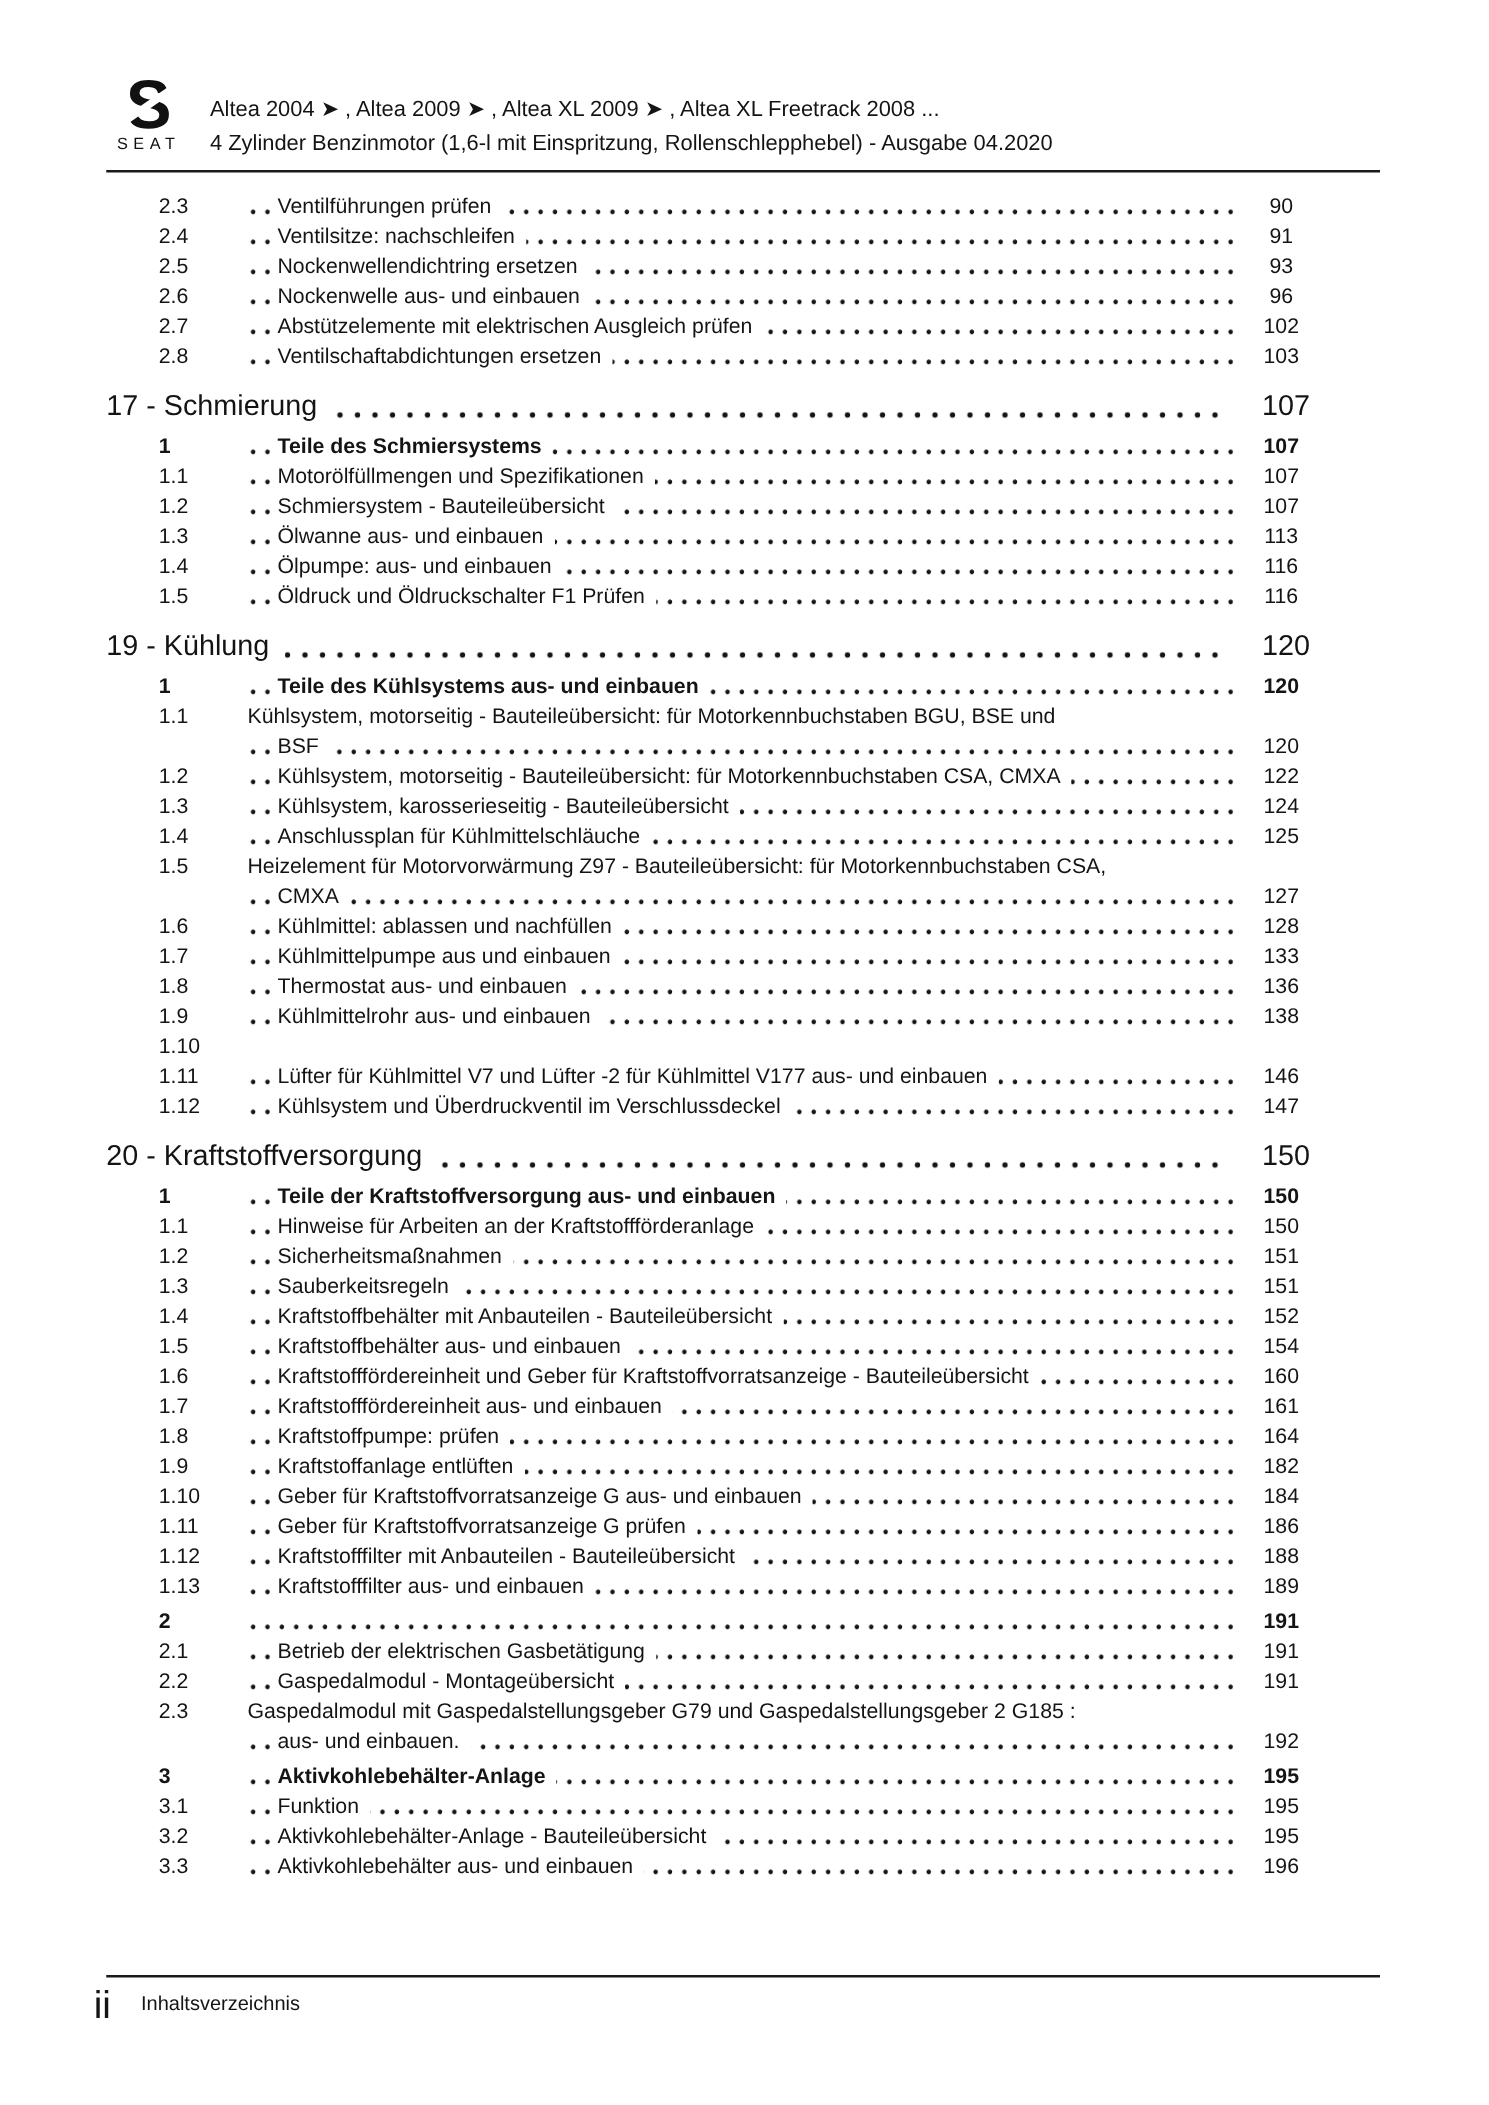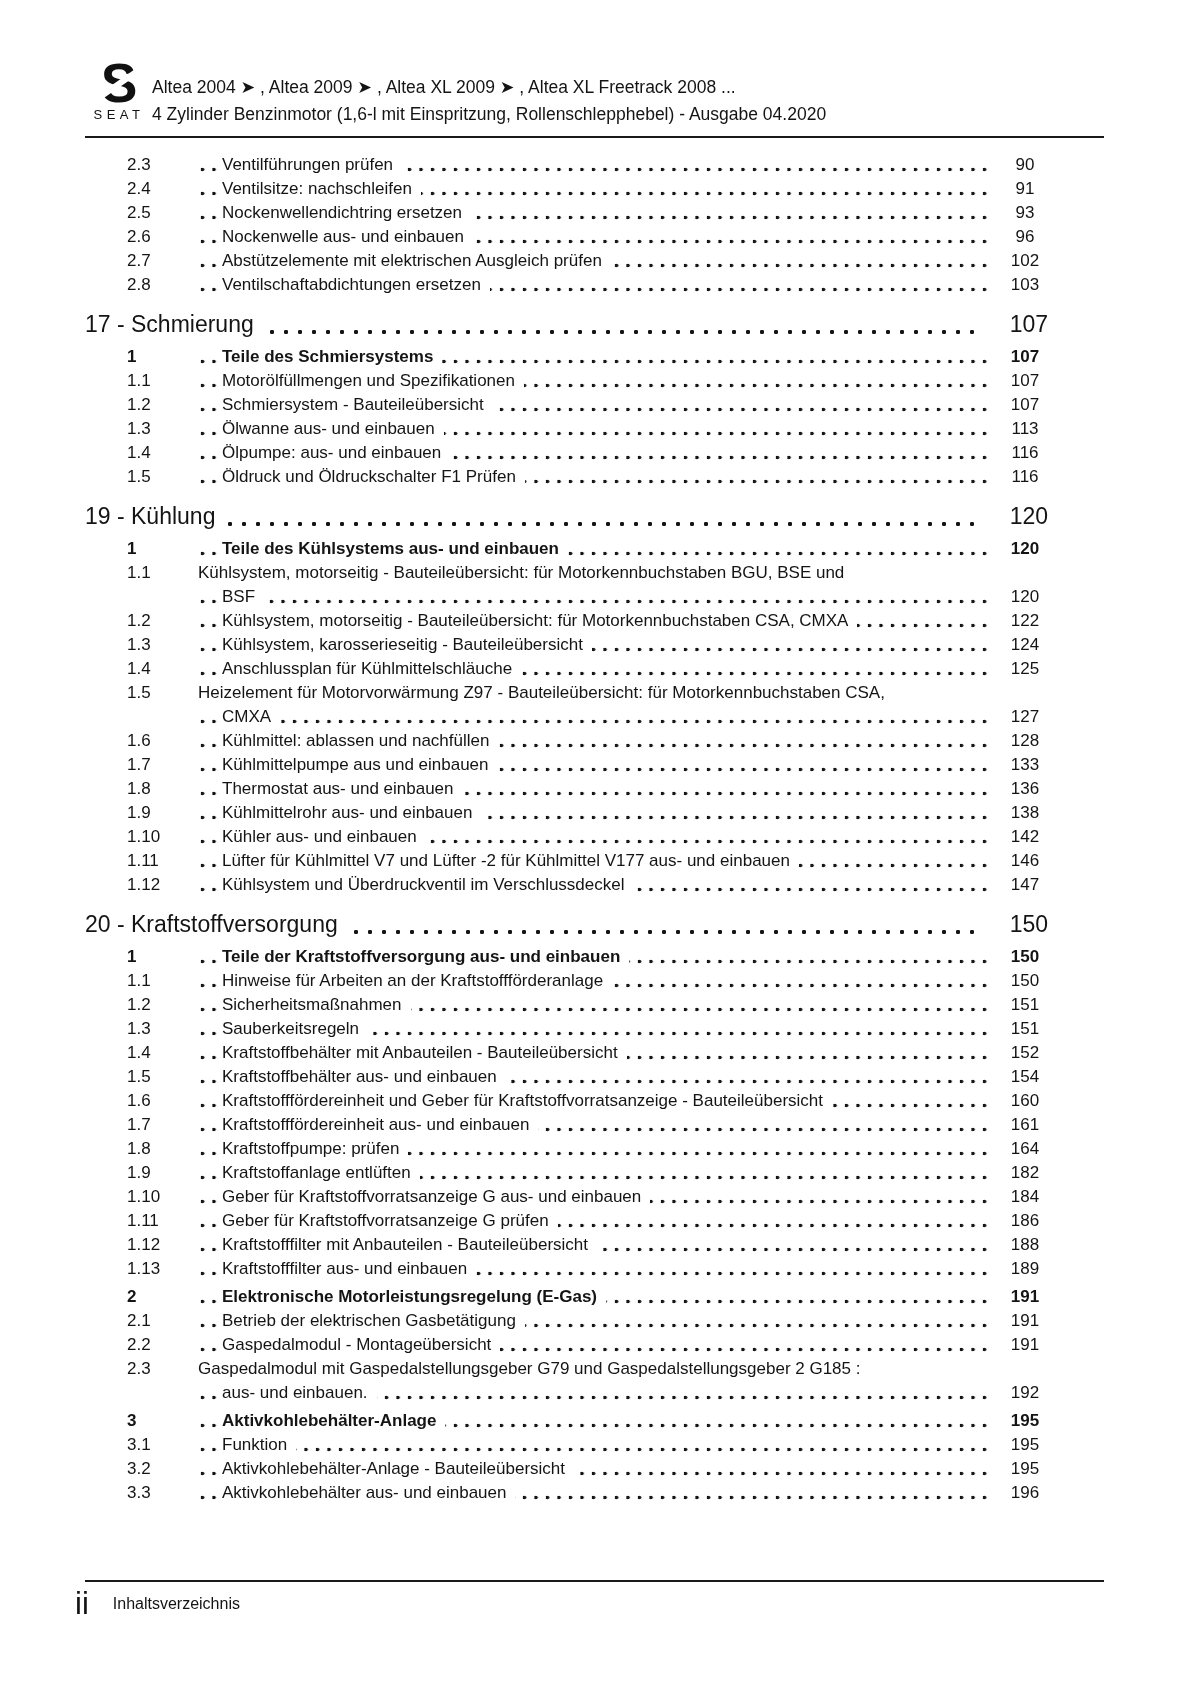--- a/index.html
+++ b/index.html
@@ -8,21 +8,21 @@
     width: 1191px;
     height: 1684px;
     background: #ffffff;
     color: #141414;
     font-family: "Liberation Sans", sans-serif;
     overflow: hidden;
   }
 
   
   .header-logo { position: absolute; left: 90px; top: 58px; width: 58px; height: 64px; }
-  .header-text { position: absolute; left: 152px; top: 74px; font-size: 17.5px; line-height: 27px; white-space: nowrap; }
+  .header-text { position: absolute; left: 168px; top: 74px; font-size: 17.5px; line-height: 27px; white-space: nowrap; }
   .rule { position: absolute; left: 85px; width: 1019px; height: 2px; background: #1a1a1a; }
   .rule-top { top: 136px; }
   .rule-bottom { top: 1580px; }
 
   
   .toc { position: absolute; left: 85px; top: 153px; width: 963px; font-size: 17px; line-height: 24px; }
 
   .chapter-row {
     display: flex;
     font-size: 23px;
@@ -279,26 +279,20 @@
         <span class="num">1.9</span>
         <div class="entry-body">
           <div class="leader">
             <span class="t">Kühlmittelrohr aus- und einbauen</span>
             <span class="pg">138</span>
           </div>
         </div>
       </div>
       <div class="entry">
         <span class="num">1.10</span>
-        <div class="entry-body">
-          <div class="leader">
-            <span class="t">Kühler aus- und einbauen</span>
-            <span class="pg">142</span>
-          </div>
-        </div>
       </div>
       <div class="entry">
         <span class="num">1.11</span>
         <div class="entry-body">
           <div class="leader">
             <span class="t">Lüfter für Kühlmittel V7 und Lüfter -2 für Kühlmittel V177 aus- und einbauen</span>
             <span class="pg">146</span>
           </div>
         </div>
       </div>
@@ -438,21 +432,20 @@
           <div class="leader">
             <span class="t">Kraftstofffilter aus- und einbauen</span>
             <span class="pg">189</span>
           </div>
         </div>
       </div>
       <div class="entry bold">
         <span class="num">2</span>
         <div class="entry-body">
           <div class="leader">
-            <span class="t">Elektronische Motorleistungsregelung (E-Gas)</span>
             <span class="pg">191</span>
           </div>
         </div>
       </div>
       <div class="entry">
         <span class="num">2.1</span>
         <div class="entry-body">
           <div class="leader">
             <span class="t">Betrieb der elektrischen Gasbetätigung</span>
             <span class="pg">191</span>

